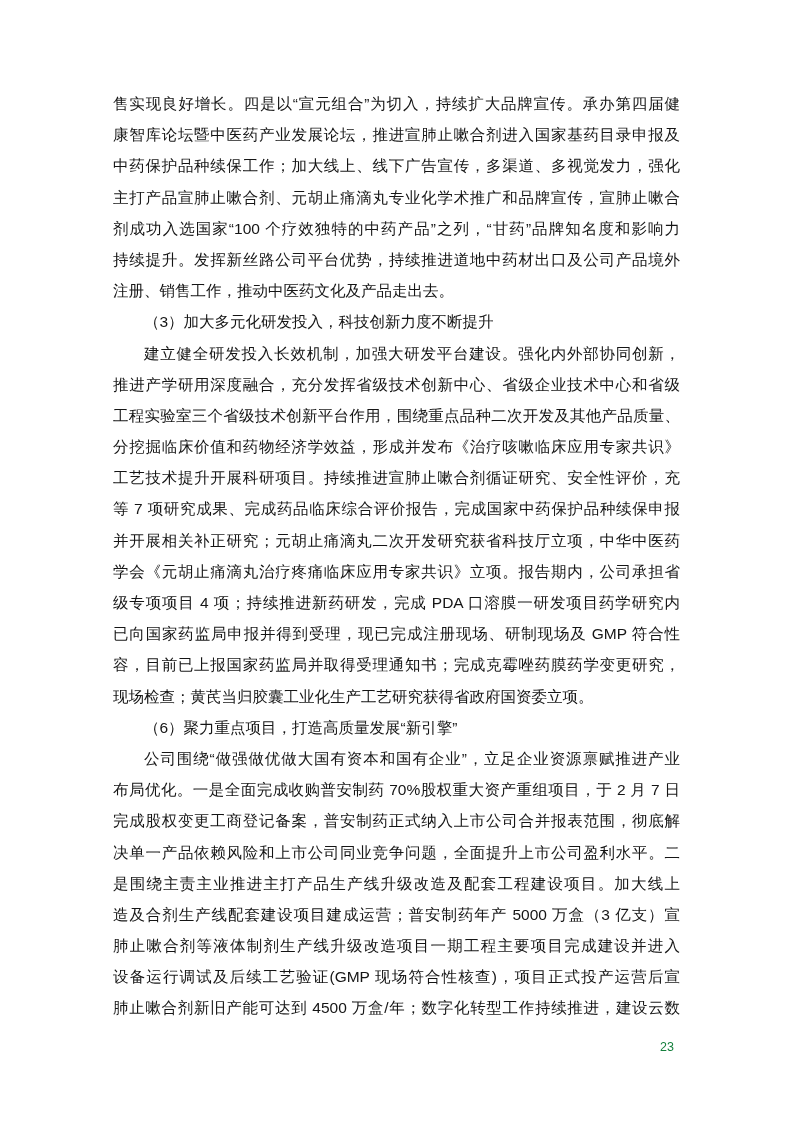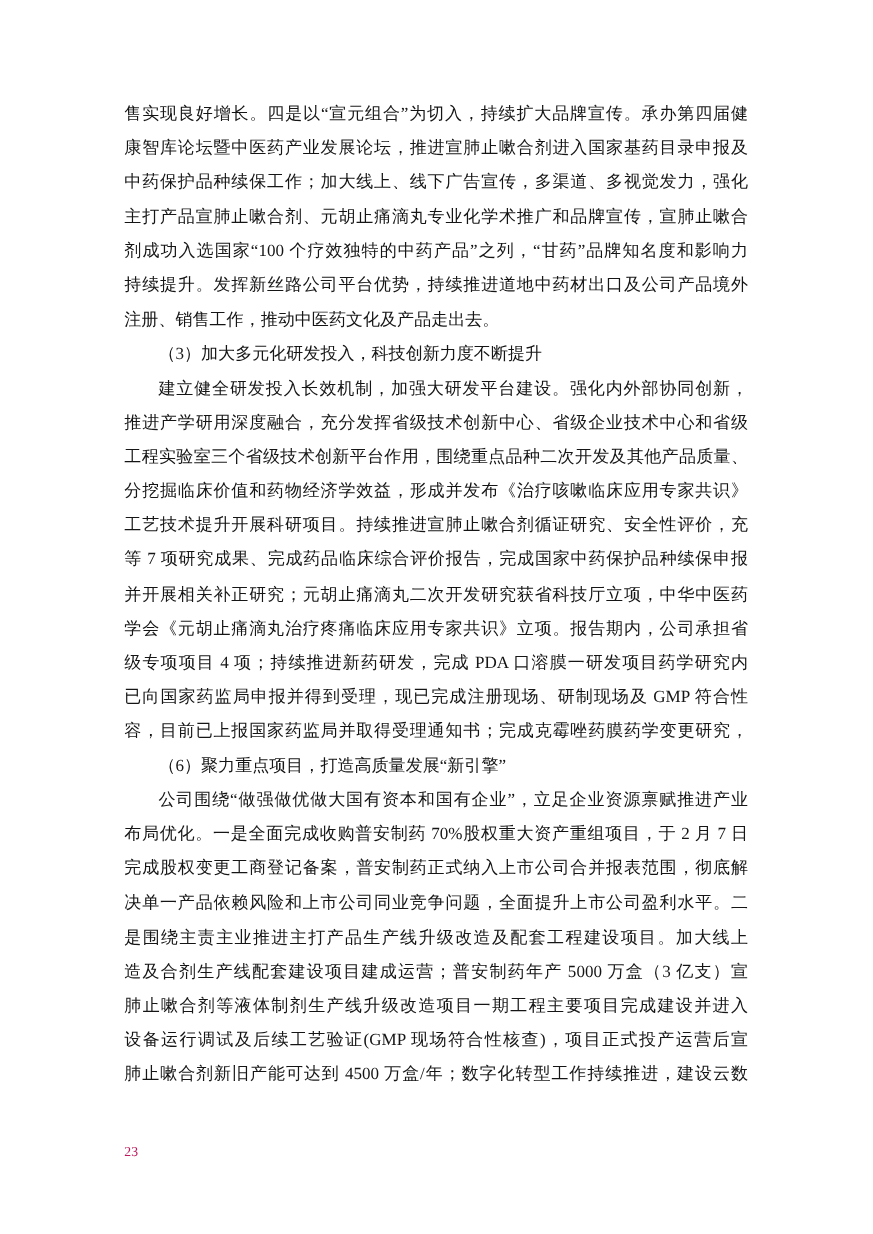--- a/index.html
+++ b/index.html
@@ -6,21 +6,21 @@
     margin: 0;
     padding: 0;
     background: #ffffff;
   }
   .page {
     position: relative;
     width: 794px;
     height: 1122px;
     background: #ffffff;
     overflow: hidden;
-    font-family: Liberation Serif, serif;
+    font-family: Liberation Sans, sans-serif;
     color: #151515;
   }
   .doc-body {
     position: absolute;
     left: 113px;
     top: 88px;
     width: 567px;
     font-size: 15.5px;
     line-height: 31.2px;
     letter-spacing: 0;
@@ -41,23 +41,24 @@
     text-align: center;
     text-align-last: left;
   }
   .page-number {
     position: absolute;
     left: 113px;
     top: 1038px;
     width: 567px;
     padding-right: 6px;
     box-sizing: border-box;
+    text-align: right;
     font-size: 12.5px;
     line-height: 18px;
-    color: #be185d;
+    color: #15803d;
   }
 </style>
 </head>
 <body>
 
 <div class="page">
   <div class="doc-body">
       <div class="line fill">售实现良好增长。四是以“宣元组合”为切入，持续扩大品牌宣传。承办第四届健</div>
       <div class="line fill">康智库论坛暨中医药产业发展论坛，推进宣肺止嗽合剂进入国家基药目录申报及</div>
       <div class="line fill">中药保护品种续保工作；加大线上、线下广告宣传，多渠道、多视觉发力，强化</div>
@@ -70,20 +71,21 @@
       <div class="line fill">推进产学研用深度融合，充分发挥省级技术创新中心、省级企业技术中心和省级</div>
       <div class="line fill">工程实验室三个省级技术创新平台作用，围绕重点品种二次开发及其他产品质量、</div>
       <div class="line fill">分挖掘临床价值和药物经济学效益，形成并发布《治疗咳嗽临床应用专家共识》</div>
       <div class="line fill">工艺技术提升开展科研项目。持续推进宣肺止嗽合剂循证研究、安全性评价，充</div>
       <div class="line fill">等 7 项研究成果、完成药品临床综合评价报告，完成国家中药保护品种续保申报</div>
       <div class="line fill">并开展相关补正研究；元胡止痛滴丸二次开发研究获省科技厅立项，中华中医药</div>
       <div class="line fill">学会《元胡止痛滴丸治疗疼痛临床应用专家共识》立项。报告期内，公司承担省</div>
       <div class="line fill">级专项项目 4 项；持续推进新药研发，完成 PDA 口溶膜一研发项目药学研究内</div>
       <div class="line fill">已向国家药监局申报并得到受理，现已完成注册现场、研制现场及 GMP 符合性</div>
       <div class="line fill">容，目前已上报国家药监局并取得受理通知书；完成克霉唑药膜药学变更研究，</div>
+      <div class="line">现场检查；黄芪当归胶囊工业化生产工艺研究获得省政府国资委立项。</div>
       <div class="line heading indent">（6）聚力重点项目，打造高质量发展“新引擎”</div>
       <div class="line indent fill">公司围绕“做强做优做大国有资本和国有企业”，立足企业资源禀赋推进产业</div>
       <div class="line fill">布局优化。一是全面完成收购普安制药 70%股权重大资产重组项目，于 2 月 7 日</div>
       <div class="line fill">完成股权变更工商登记备案，普安制药正式纳入上市公司合并报表范围，彻底解</div>
       <div class="line fill">决单一产品依赖风险和上市公司同业竞争问题，全面提升上市公司盈利水平。二</div>
       <div class="line fill">是围绕主责主业推进主打产品生产线升级改造及配套工程建设项目。加大线上</div>
       <div class="line fill">造及合剂生产线配套建设项目建成运营；普安制药年产 5000 万盒（3 亿支）宣</div>
       <div class="line fill">肺止嗽合剂等液体制剂生产线升级改造项目一期工程主要项目完成建设并进入</div>
       <div class="line fill">设备运行调试及后续工艺验证(GMP 现场符合性核查)，项目正式投产运营后宣</div>
       <div class="line fill">肺止嗽合剂新旧产能可达到 4500 万盒/年；数字化转型工作持续推进，建设云数</div>

